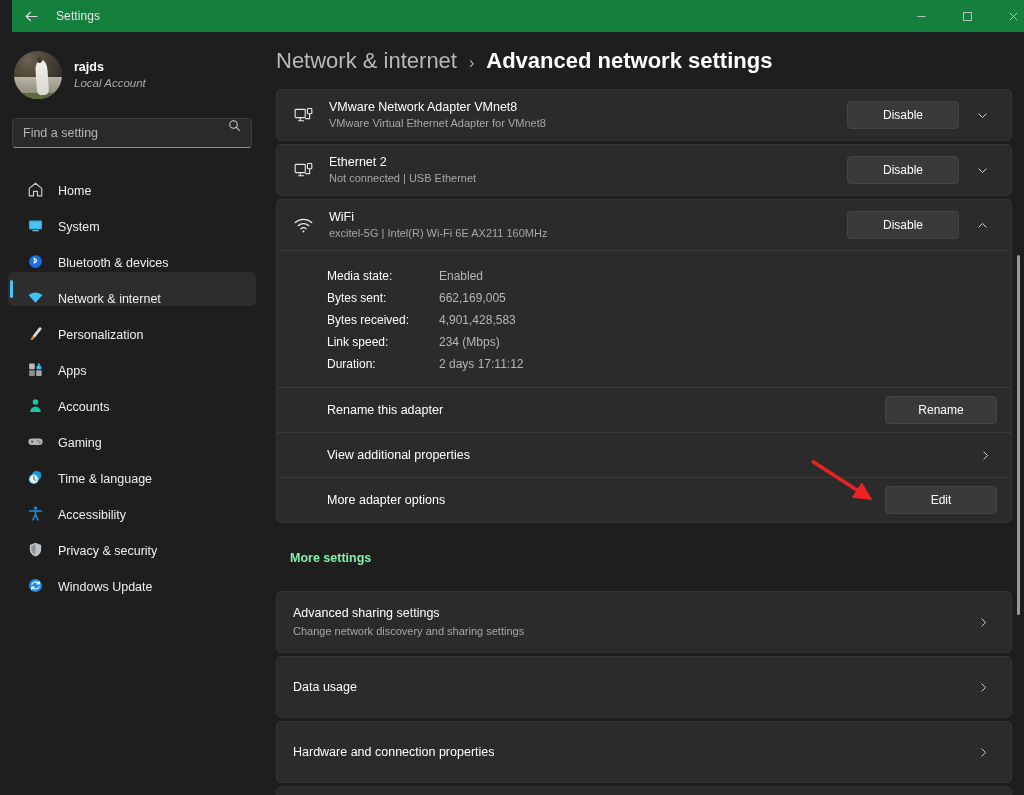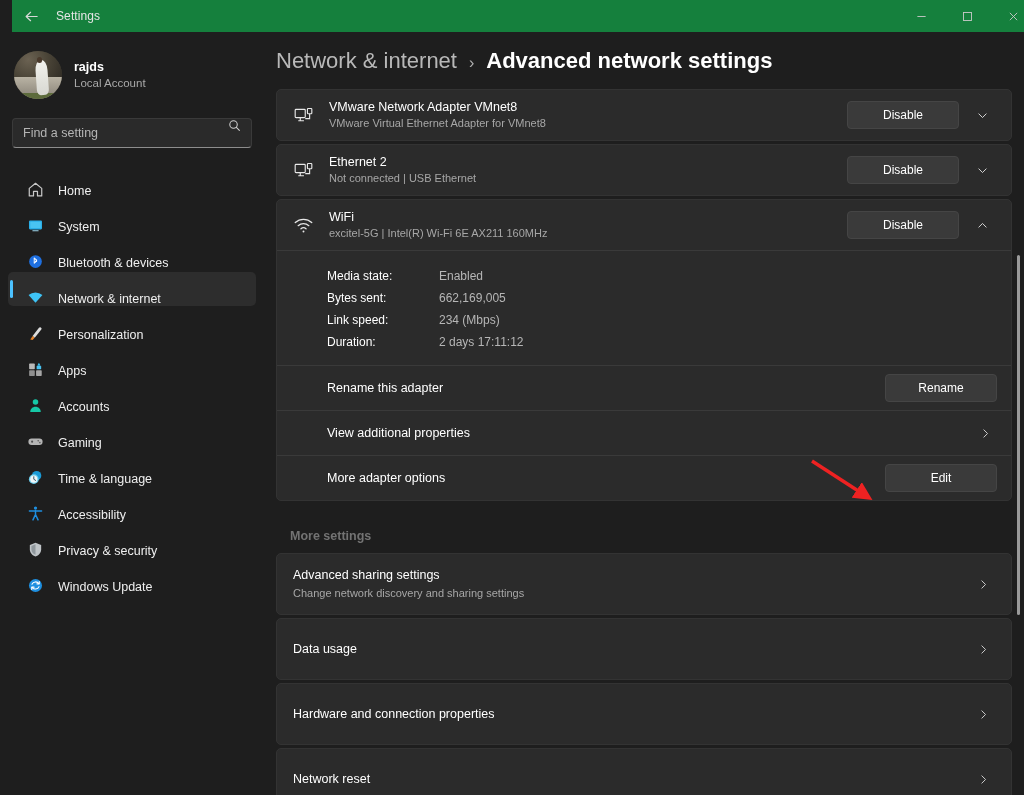--- a/index.html
+++ b/index.html
@@ -106,21 +106,21 @@
   }
   .avatar .head {
     position: absolute;
     left: 47%; top: 12%;
     width: 12%; height: 12%;
     background: #4a3a2c;
     border-radius: 50%;
   }
   .account-text { margin-left: 12px; line-height: 1.25; }
   .account-name { font-size: 12.5px; color: #ffffff; font-weight: 600; }
-  .account-type { font-size: 11.5px; color: #a9a9a9; margin-top: 1px; }
+  .account-type { font-size: 11.5px; color: #a9a9a9; margin-top: 1px; font-style: italic; }
 
   .search-wrap {
     margin: 14px 12px 0 12px;
     height: 30px;
     position: relative;
   }
   .search-box {
     width: 100%; height: 30px;
     background: #2a2a2a;
     border: 1px solid #3a3a3a;
@@ -269,23 +269,23 @@
   }
   .action-label { flex: 1; font-size: 12.5px; color: #ffffff; }
   .chev-right {
     width: 24px;
     display: flex; justify-content: center;
     color: #d0d0d0;
   }
 
   .section-head {
     font-size: 12.5px;
-    color: #737373;
+    color: #86efac;
     font-weight: 600;
-    margin: 28px 0 10px 14px;
+    margin: 28px 0 26px 14px;
   }
 
   .setting-card {
     background: #2b2b2b;
     border: 1px solid #333333;
     border-radius: 5px;
     margin-bottom: 3px;
     display: flex;
     align-items: center;
     min-height: 62px;
@@ -575,20 +575,24 @@
         <div class="stats">
             <div class="stat-row">
               <span class="stat-label">Media state:</span>
               <span class="stat-value">Enabled</span>
             </div>
             <div class="stat-row">
               <span class="stat-label">Bytes sent:</span>
               <span class="stat-value">662,169,005</span>
             </div>
             <div class="stat-row">
+              <span class="stat-label">Bytes received:</span>
+              <span class="stat-value">4,901,428,583</span>
+            </div>
+            <div class="stat-row">
               <span class="stat-label">Link speed:</span>
               <span class="stat-value">234 (Mbps)</span>
             </div>
             <div class="stat-row">
               <span class="stat-label">Duration:</span>
               <span class="stat-value">2 days 17:11:12</span>
             </div>
           </div>
 
         <div class="divider"></div>

